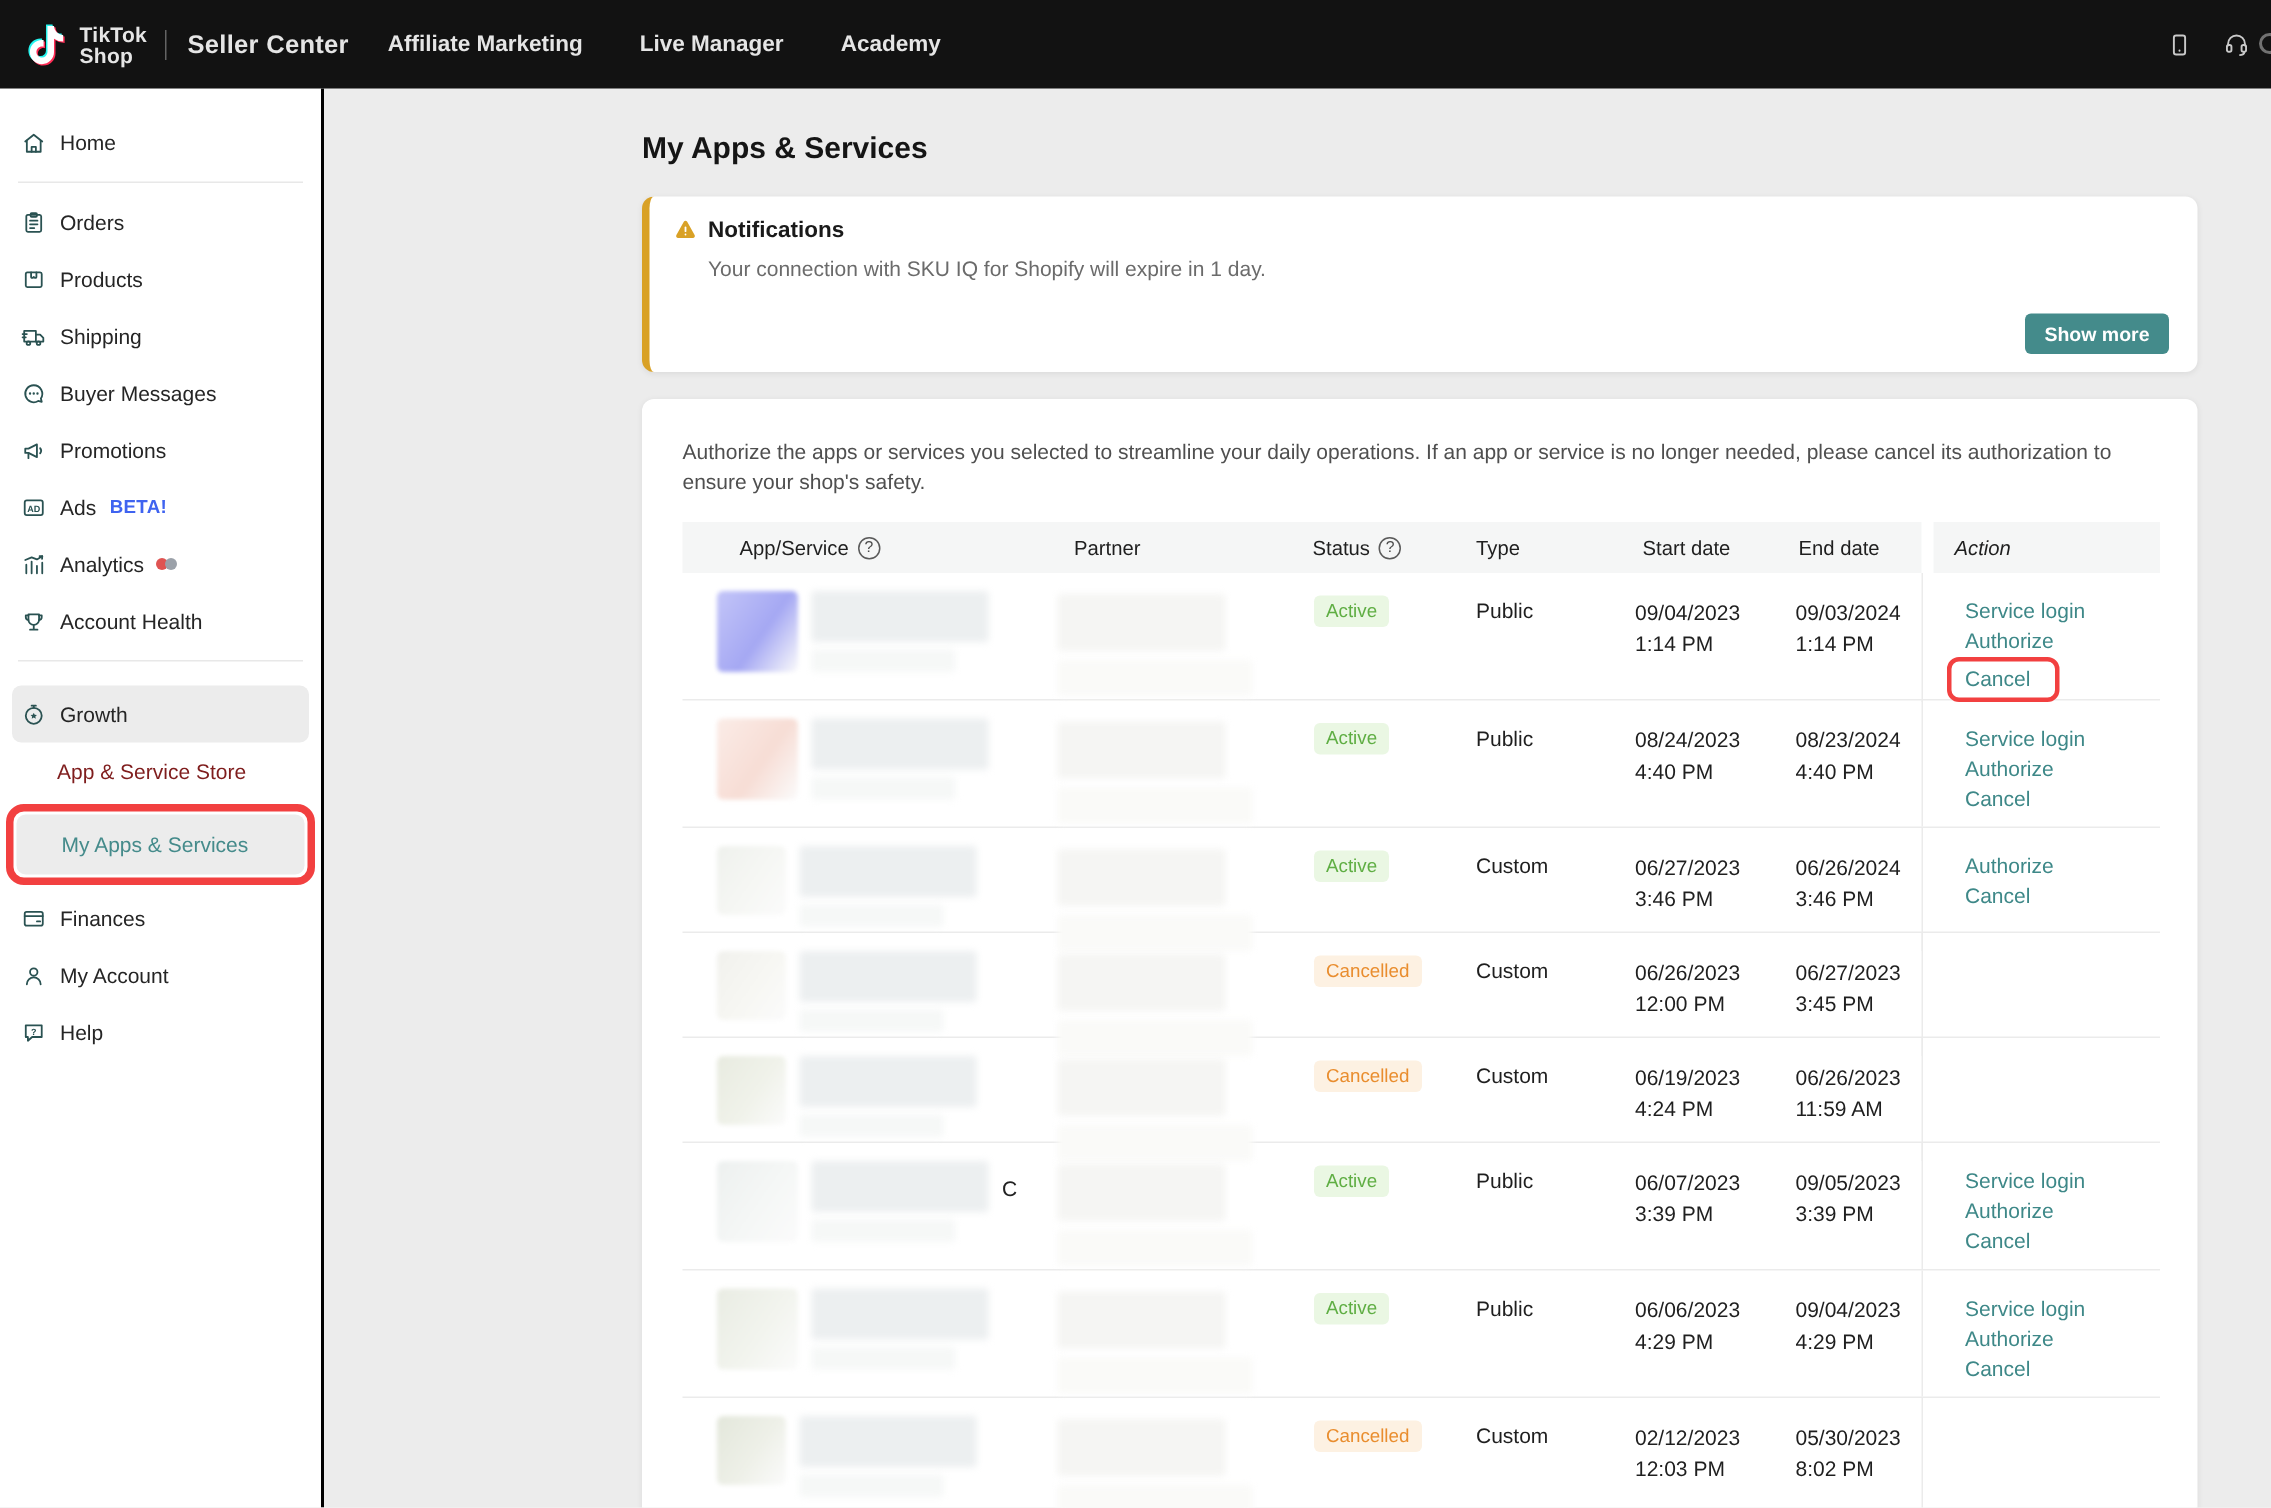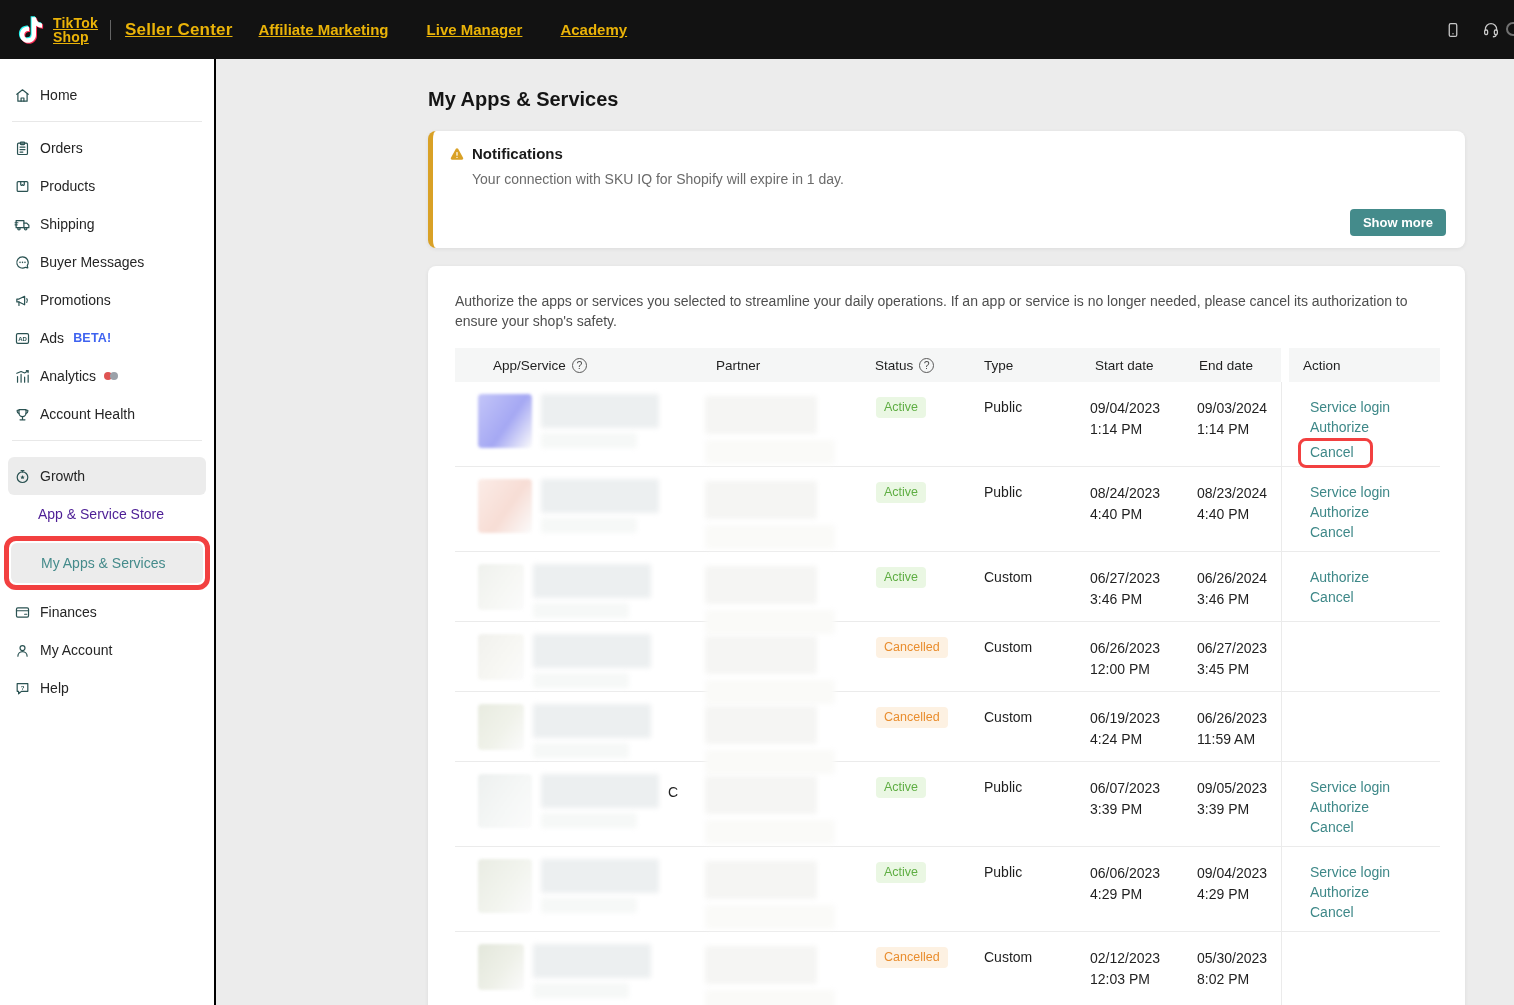--- a/index.html
+++ b/index.html
@@ -1,21 +1,21 @@
 <!DOCTYPE html>
 <html><head>
 <meta charset="utf-8">
 <style>
   * { margin:0; padding:0; box-sizing:border-box; }
   html,body { width:1514px; height:1005px; overflow:hidden;
     font-family:"Liberation Sans","DejaVu Sans",sans-serif; background:#ececec; }
 
   
   .topbar { height:59px; background:#121212; display:flex; align-items:center;
-    padding:16px 14px; color:#eab308; position:relative;text-decoration:underline; }
+    padding:16px 14px; color:#e5e5e5; position:relative; }
   .logo-wrap { display:flex; align-items:center; }
   .logo-note { width:34px; height:34px; }
   .brand { margin-left:5px; font-weight:700; font-size:14px; line-height:14px; letter-spacing:.2px; }
   .top-divider { width:1px; height:20px; background:rgba(255,255,255,.35); margin:0 14px 0 12px; }
   .product-name { font-size:17px; font-weight:600; letter-spacing:.2px; }
   .topnav { display:flex; gap:38px; margin-left:26px; }
   .topnav span { font-size:15px; font-weight:700; cursor:pointer; }
   .top-icons { margin-left:auto; display:flex; align-items:center; gap:20px; color:#c9c9c9; }
   .top-icons svg { width:18px; height:18px; display:block; }
   .edge-sliver { position:absolute; right:-6px; top:22px; width:14px; height:14px;
@@ -29,50 +29,50 @@
     border-radius:6px; font-size:14px; color:#252525; cursor:pointer; }
   .side-item .ic { width:17px; height:17px; margin-right:9px; color:#2a5252; flex:none; }
   .side-item .ic svg { width:17px; height:17px; display:block; }
   .side-item.active-bg { background:#ececec;margin-top:16px; }
   .side-item .beta { color:#3f63f0; font-weight:700; font-size:12.5px; margin-left:9px; letter-spacing:.2px; }
   .dots { display:flex; margin-left:8px; }
   .dots i { width:8px; height:8px; border-radius:50%; display:block; }
   .dots i.d1 { background:#df5452; }
   .dots i.d2 { background:#9ba1a9; margin-left:-2px; }
   .side-sub { display:flex; align-items:center; height:38px; padding-left:30px;
-    font-size:14px; color:#4c1d95; border-radius:6px; cursor:pointer; }
+    font-size:14px; color:#7f1d1d; border-radius:6px; cursor:pointer; }
   .side-sub.selected { background:#ececec; color:#458b8b; height:40px; }
   .side-divider { height:1px; background:#e8e8e8; margin:7px 4px; }
   .red-annotation { border:5px solid #f24040; border-radius:12px; margin:3px -4px; padding:2px; background:transparent; }
 
   
   .main { flex:1; background:#ececec; }
   .content { margin-left:212px; width:1037px; }
   .page-title { margin-top:29px; font-size:20px; font-weight:700; color:#151515; }
 
   .notif-card { margin-top:20px; height:117px; background:#fff; border-radius:8px;
     border-left:5px solid #d9a126; box-shadow:0 1px 4px rgba(0,0,0,.07);
     padding:14px 19px 12px 16px; display:flex; flex-direction:column; }
-  .notif-head { display:flex; align-items:flex-end; gap:7px; font-size:15px; font-weight:700; color:#1a1a1a; }
+  .notif-head { display:flex; align-items:flex-start; gap:7px; font-size:15px; font-weight:700; color:#1a1a1a; }
   .notif-head svg { width:16px; height:16px; }
   .notif-msg { margin:9px 0 0 23px; font-size:14px; color:#6b6b6b; }
   .show-more { margin-top:auto; align-self:flex-end; background:#448b8b; color:#fff;
     font-size:13px; font-weight:600; padding:6px 13px; border:none; border-radius:4px; cursor:pointer; }
 
   .table-card { margin-top:18px; background:#fff; border-radius:8px 8px 0 0;
     box-shadow:0 1px 4px rgba(0,0,0,.07); padding:25px 27px 0 27px; height:742px; overflow:hidden; }
   .table-desc { font-size:14px; color:#4f4f4f; line-height:20px; max-width:992px; }
 
   .tbl { margin-top:17px; width:985px; }
   .thead, .trow { display:grid; grid-template-columns:235px 170px 105px 115px 110px 91px 159px; }
   .thead { background:#f5f6f6; height:34px; align-items:center; font-size:13.5px; color:#1f1f1f; font-weight:500; }
   .th { display:flex; align-items:center; }
   .th.c0 { padding-left:38px; } .th.c1 { padding-left:26px; } .th.c2 { padding-left:15px; }
   .th.c3 { padding-left:19px; } .th.c4 { padding-left:15px; } .th.c5 { padding-left:9px; }
-  .th.c6 { border-left:8px solid #fff; padding-left:14px; background:#f5f6f6; height:34px; }
+  .th.c6 { border-left:8px solid #fff; padding-left:14px; background:#f5f6f6; height:34px;font-style:italic; }
   .help { width:15px; height:15px; border:1.2px solid #5a5a5a; border-radius:50%; font-size:10.5px;
     display:inline-flex; align-items:center; justify-content:center; color:#4a4a4a; margin-left:6px;
     font-weight:400; cursor:pointer; flex:none; }
 
   .trow { border-bottom:1px solid #ebebeb; font-size:14px; color:#1f1f1f; }
   .cell-app { padding:12px 0 0 23px; display:flex; gap:9px; }
   .thumb { width:54px; height:54px; border-radius:4px; filter:blur(1.5px); flex:none; }
   .trow.short .thumb { width:46px; height:46px; }
   .app-lines .l1 { width:118px; height:34px; background:#eceff0; border-radius:2px; filter:blur(2.5px); }
   .app-lines .l2 { width:96px; height:15px; background:#f6f8f7; border-radius:2px; margin-top:5px; filter:blur(2.5px); }

